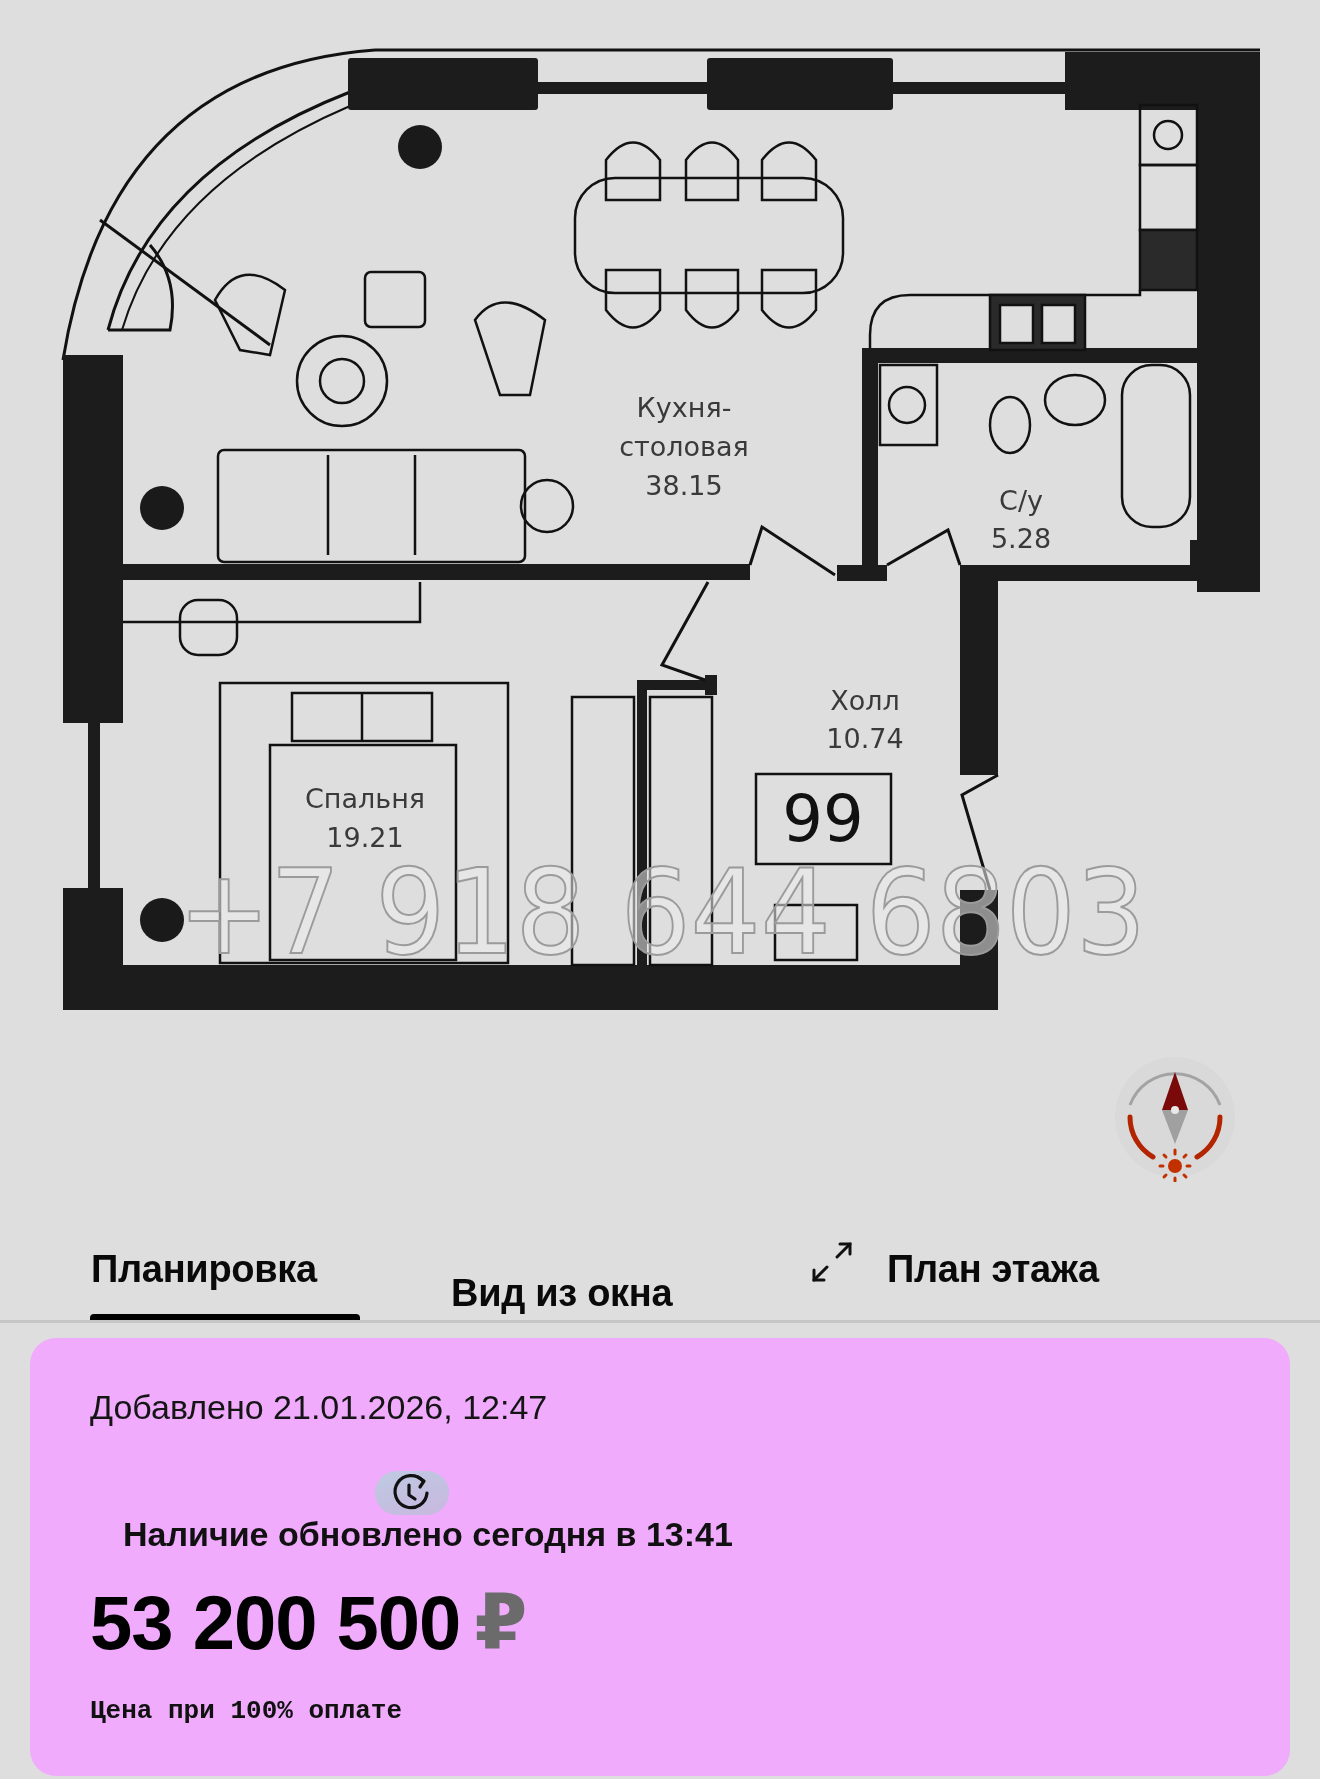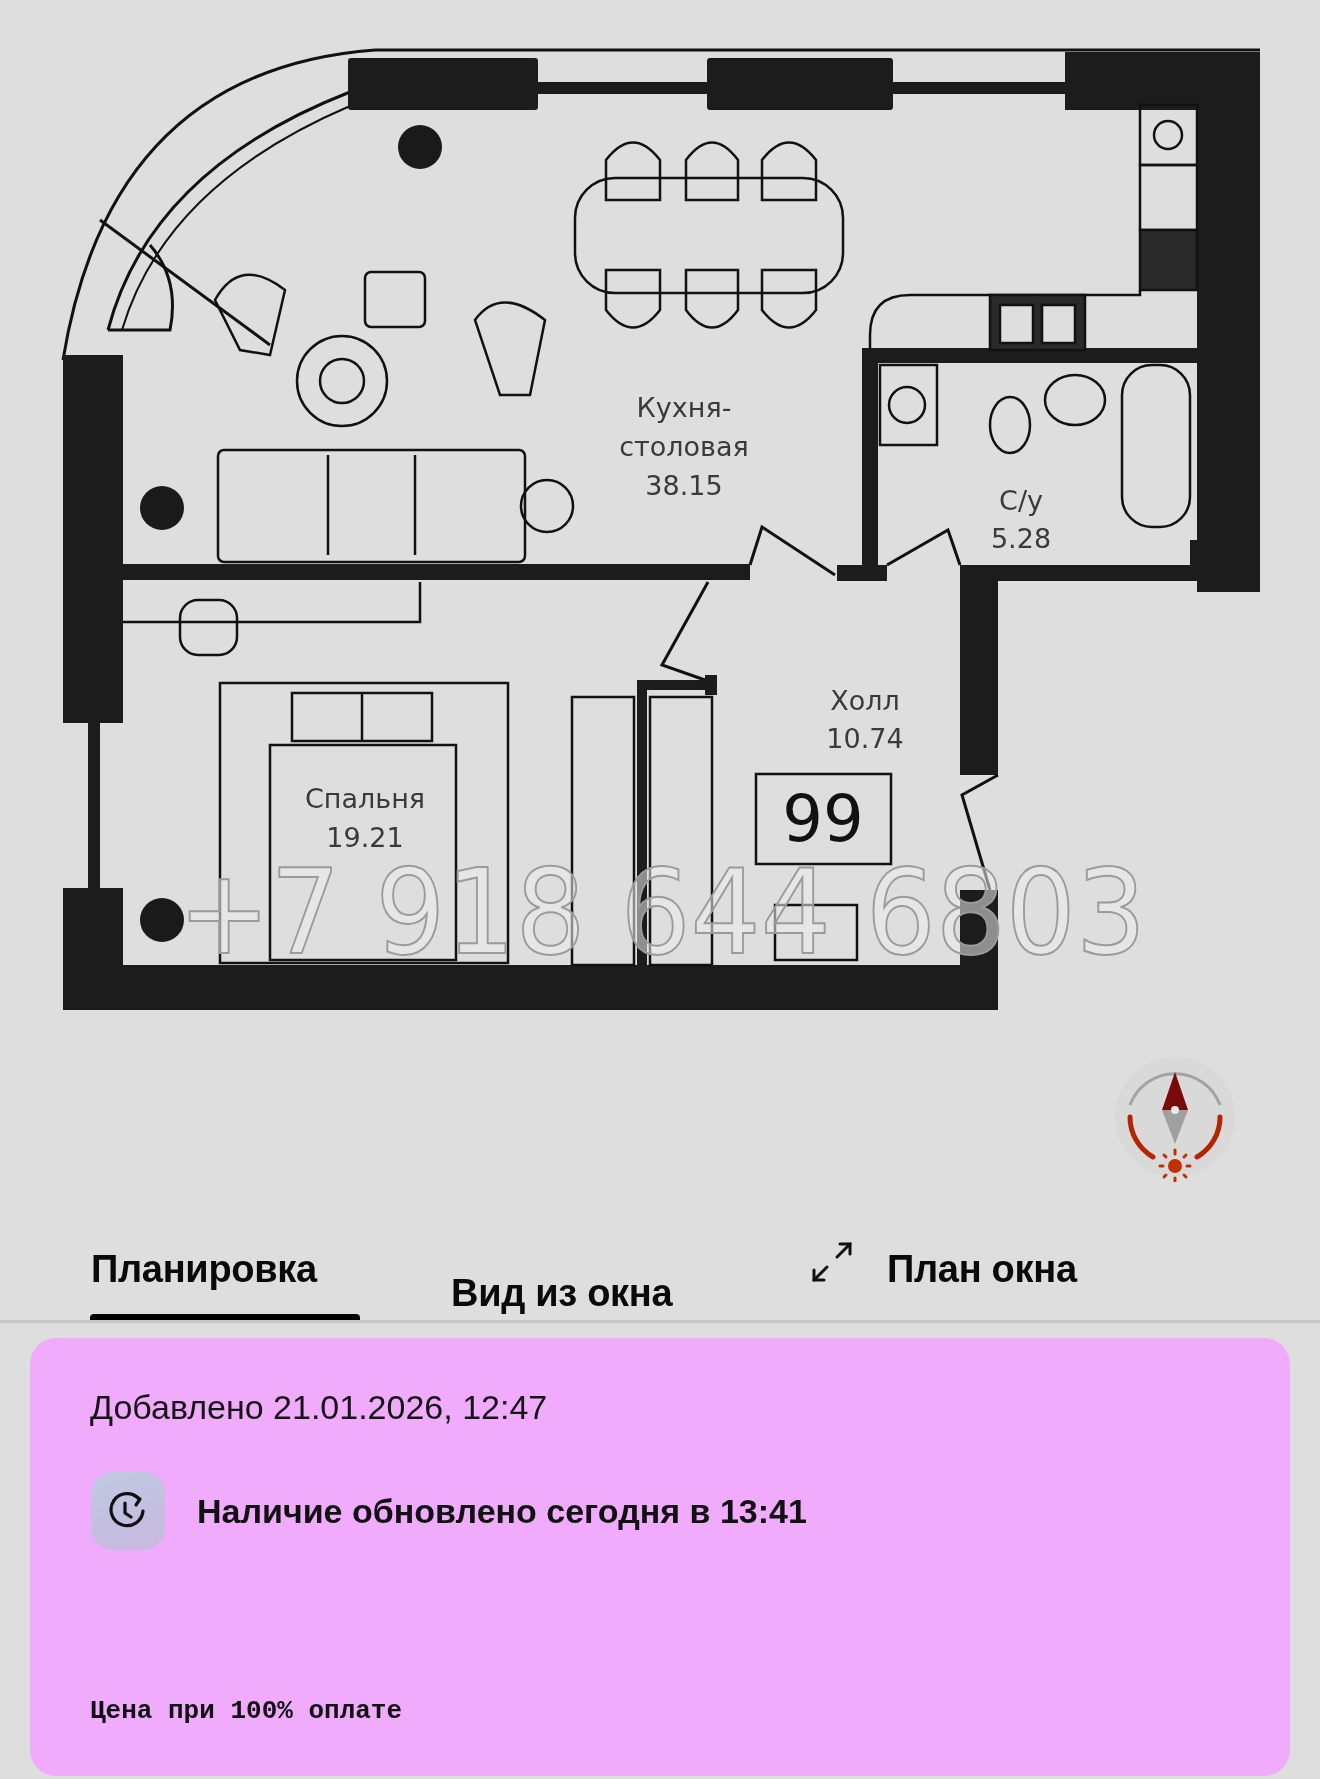--- a/index.html
+++ b/index.html
@@ -22,21 +22,21 @@
   .tab-3 { left: 887px; }
   .expand-icon { position: absolute; left: 810px; top: 1240px; width: 44px; height: 44px; }
   .tab-underline { position: absolute; left: 90px; top: 1314px; width: 270px; height: 8px; background: #000; border-radius: 4px 4px 0 0; }
   .divider { position: absolute; left: 0; top: 1320px; width: 1320px; height: 3px; background: #c6c6c6; }
 
   .card {
     position: absolute; left: 30px; top: 1338px; width: 1260px; height: 438px;
     background: #f0abfc; border-radius: 26px;
   }
   .added { position: absolute; left: 60px; top: 50px; font-size: 34px; color: #151515; white-space: nowrap; }
-  .avail-row { position: absolute; left: 61px; top: 133px; height: 80px; display: flex; align-items: center; }
+  .avail-row { position: absolute; left: 61px; top: 133px; height: 80px; display: flex; align-items: center; flex-direction: column; }
   .avail-icon {
     width: 74px; height: 78px; border-radius: 22px;
     background: linear-gradient(160deg, #bfcbe2 0%, #c3bfe0 55%, #c9b9df 100%);
     display: flex; align-items: center; justify-content: center;
   }
   .avail-text { margin-left: 32px; font-size: 34px; font-weight: bold; color: #111; white-space: nowrap; }
   .price { position: absolute; left: 60px; top: 240px; font-size: 76px; font-weight: bold; color: #000; white-space: nowrap; letter-spacing: -1px; }
   .currency { color: #6b6b6b; margin-left: 14px; }
   .price-note { position: absolute; left: 60px; top: 358px; font-size: 26px; font-weight: bold; color: #111; white-space: nowrap; font-family: Liberation Mono, monospace; }
 </style>
@@ -184,21 +184,21 @@
     <line x1="51" y1="113" x2="53" y2="115"></line>
     <line x1="73" y1="113" x2="71" y2="115"></line>
     <line x1="51" y1="135" x2="53" y2="133"></line>
     <line x1="73" y1="135" x2="71" y2="133"></line>
   </g>
 </svg>
 
 <div class="tabs">
   <div class="tab tab-1">Планировка</div>
   <div class="tab tab-2">Вид из окна</div>
-  <div class="tab tab-3">План окна</div>
+  <div class="tab tab-3">План этажа</div>
 </div>
 <svg class="expand-icon" viewBox="0 0 44 44" xmlns="http://www.w3.org/2000/svg">
   <g fill="none" stroke="#111" stroke-width="3" stroke-linecap="round">
     <line x1="27" y1="17" x2="40" y2="4"></line>
     <polyline points="30,4 40,4 40,14"></polyline>
     <line x1="17" y1="27" x2="4" y2="40"></line>
     <polyline points="4,30 4,40 14,40"></polyline>
   </g>
 </svg>
 <div class="tab-underline"></div>
@@ -211,14 +211,15 @@
       <svg width="44" height="44" viewBox="0 0 44 44" xmlns="http://www.w3.org/2000/svg">
         <g fill="none" stroke="#111" stroke-width="3.2" stroke-linecap="round" stroke-linejoin="round">
           <path d="M33 10 A 16 16 0 1 0 37 22"></path>
           <polyline points="28,6 34,10 30,16"></polyline>
           <polyline points="19,14 19,24 25,28"></polyline>
         </g>
       </svg>
     </div>
     <div class="avail-text">Наличие обновлено сегодня в 13:41</div>
   </div>
+  <div class="price"><span>53 200 500</span><span class="currency">₽</span></div>
   <div class="price-note">Цена при 100% оплате</div>
 </div>
 
 </body></html>

